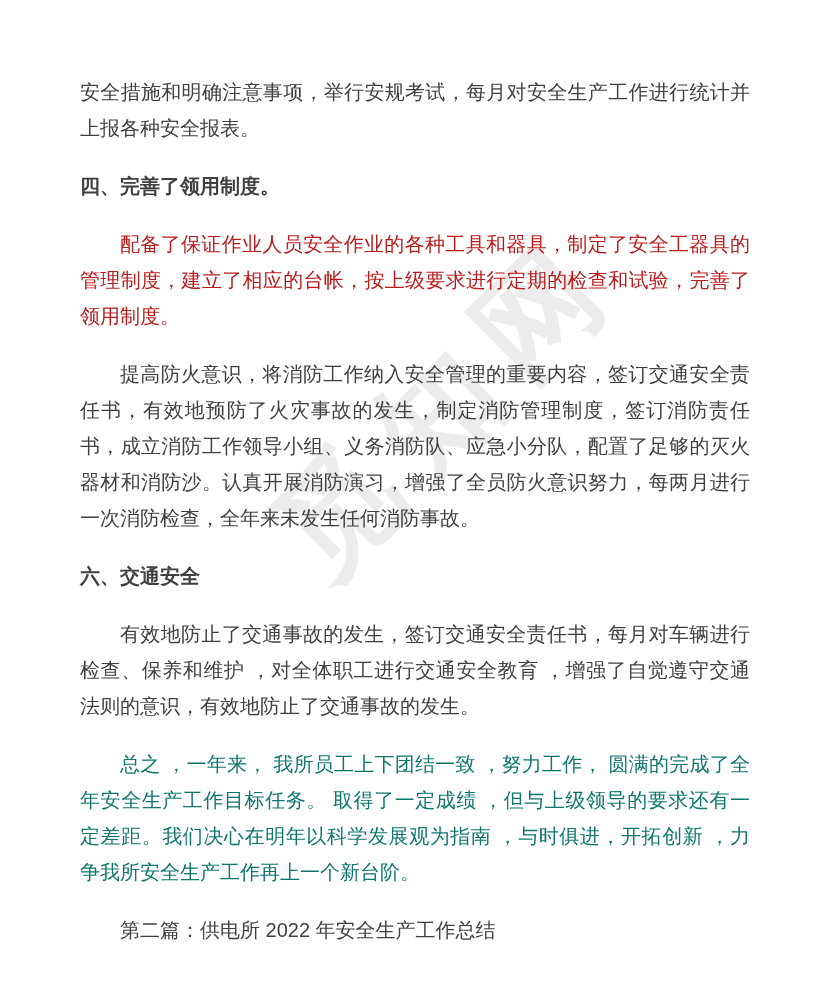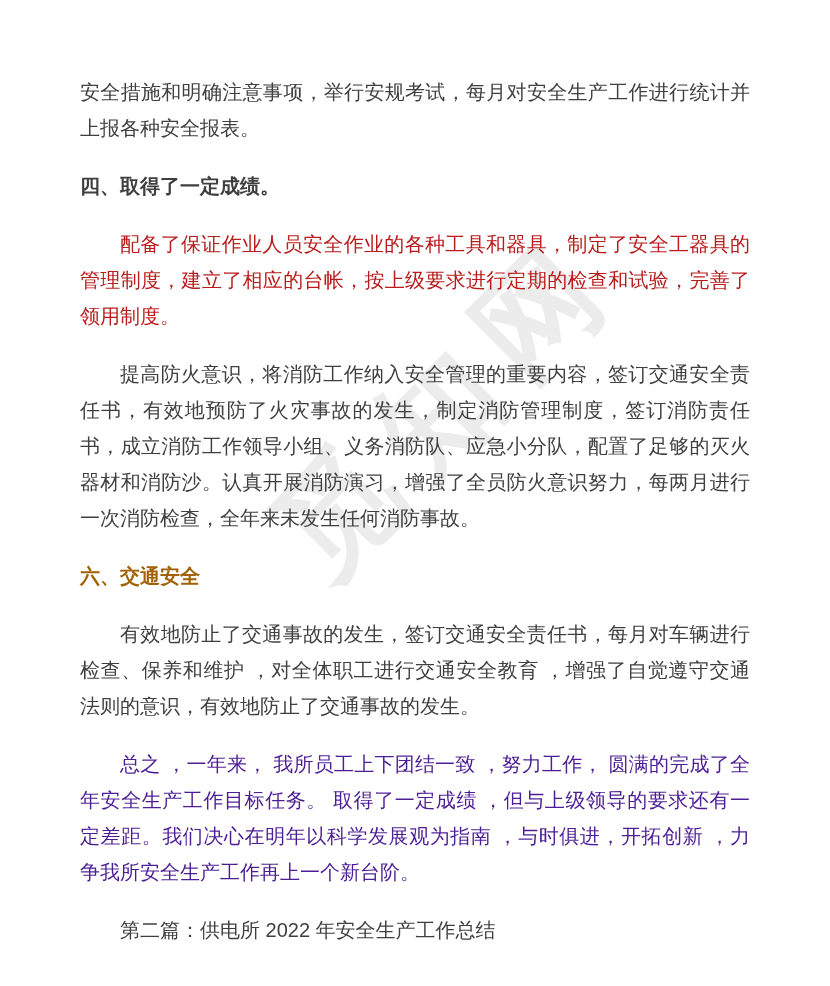--- a/index.html
+++ b/index.html
@@ -62,29 +62,29 @@
 <body>
 
 <div class="page" style="background: rgb(255, 255, 255);">
 
   <div class="watermark" style="color: rgb(236, 236, 236);">觅知网</div>
 
   <div class="content">
 
     <p class="para" style="color: rgb(63, 63, 63);">安全措施和明确注意事项，举行安规考试，每月对安全生产工作进行统计并上报各种安全报表。</p>
 
-    <p class="heading" style="color: rgb(63, 63, 63);">四、取得了一定成绩。</p>
+    <p class="heading" style="color: rgb(63, 63, 63);">四、完善了领用制度。</p>
 
     <p class="para indent" style="color: #b91c1c;">配备了保证作业人员安全作业的各种工具和器具，制定了安全工器具的管理制度，建立了相应的台帐，按上级要求进行定期的检查和试验，完善了领用制度。</p>
 
 
     <p class="para indent" style="color: rgb(63, 63, 63);">提高防火意识，将消防工作纳入安全管理的重要内容，签订交通安全责任书，有效地预防了火灾事故的发生，制定消防管理制度，签订消防责任书，成立消防工作领导小组、义务消防队、应急小分队，配置了足够的灭火器材和消防沙。认真开展消防演习，增强了全员防火意识努力，每两月进行一次消防检查，全年来未发生任何消防事故。</p>
 
-    <p class="heading" style="color: #a16207;">六、交通安全</p>
+    <p class="heading" style="color: #404040;">六、交通安全</p>
 
     <p class="para indent" style="color: rgb(63, 63, 63);">有效地防止了交通事故的发生，签订交通安全责任书，每月对车辆进行检查、保养和维护 ，对全体职工进行交通安全教育 ，增强了自觉遵守交通法则的意识，有效地防止了交通事故的发生。</p>
 
-    <p class="para indent" style="color: #4c1d95;">总之 ，一年来， 我所员工上下团结一致 ，努力工作， 圆满的完成了全年安全生产工作目标任务。 取得了一定成绩 ，但与上级领导的要求还有一定差距。我们决心在明年以科学发展观为指南 ，与时俱进，开拓创新 ，力争我所安全生产工作再上一个新台阶。</p>
+    <p class="para indent" style="color: #0f766e;">总之 ，一年来， 我所员工上下团结一致 ，努力工作， 圆满的完成了全年安全生产工作目标任务。 取得了一定成绩 ，但与上级领导的要求还有一定差距。我们决心在明年以科学发展观为指南 ，与时俱进，开拓创新 ，力争我所安全生产工作再上一个新台阶。</p>
 
     <p class="para indent last" style="color: rgb(63, 63, 63);">第二篇：供电所 2022 年安全生产工作总结</p>
 
   </div>
 </div>
 
 </body></html>

